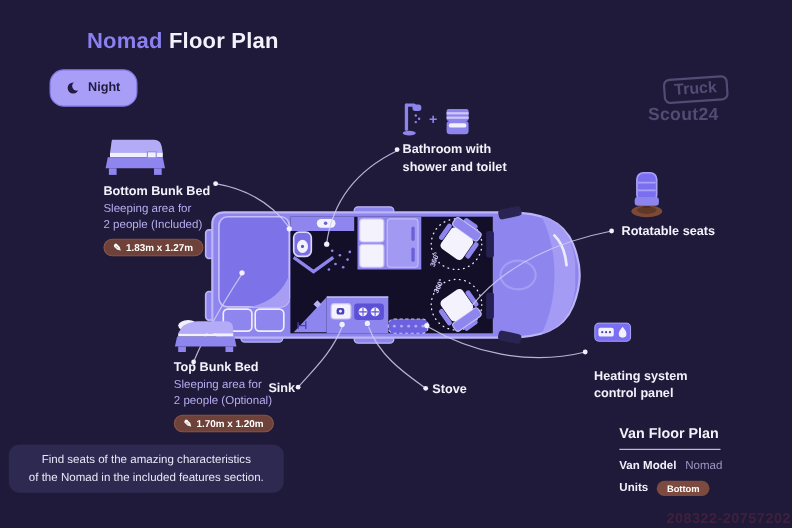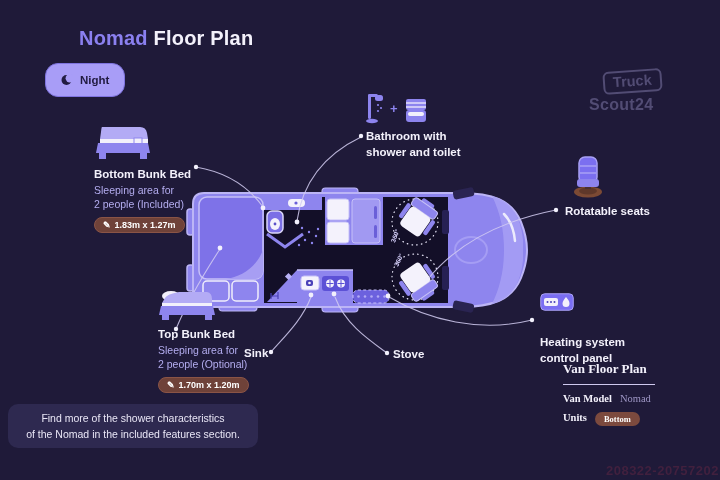--- a/index.html
+++ b/index.html
@@ -26,21 +26,21 @@
              border-radius:9px;padding:2px 8px;font-size:9px;font-weight:700;color:#fff;margin-top:6px;
              white-space:nowrap;}
   .pencil{font-size:9px;line-height:1;}
   .label-bold{font-size:11.5px;font-weight:700;color:#f3f1fb;line-height:1.35;white-space:nowrap;}
   .icon-row{display:flex;align-items:flex-end;gap:6px;}
   .plus{color:#8d84ee;font-size:13px;font-weight:700;margin-bottom:8px;}
 
   .note-box{left:8px;top:404px;width:250px;height:44px;background:#2e2950;border-radius:10px;
             display:flex;flex-direction:column;justify-content:center;text-align:center;
             font-size:10.5px;color:#e9e6f6;line-height:1.55;}
-  .spec{left:563px;top:361px;width:155px;font-family:Liberation Serif, serif;}
+  .spec{left:563px;top:386px;width:155px;}
   .spec-title{font-size:13px;font-weight:700;color:#f3f1fb;padding-bottom:7px;
               border-bottom:1.5px solid #cfc9ee;width:92px;white-space:nowrap;}
   .spec-row{display:flex;align-items:flex-start;margin-top:8px;font-size:10.5px;white-space:nowrap;}
   .spec-label{font-weight:700;color:#f3f1fb;}
   .spec-value{color:#9e96c4;margin-left:8px;}
   .meter-badge{background:#7c4a3e;border-radius:8px;padding:2px 9px;font-size:8.5px;font-weight:700;
                color:#fff;margin-left:8px;cursor:pointer;}
   .watermark{right:1px;bottom:2px;font-size:13px;font-weight:700;color:#41203e;letter-spacing:.5px;}
 </style>
 </head>
@@ -290,21 +290,21 @@
     <div class="label-bold" style="margin-top:24px;">
       <div>Heating system</div>
       <div>control panel</div>
     </div>
   </div>
 
   <div class="ui label-bold" style="left:244px;top:346px;">Sink</div>
   <div class="ui label-bold" style="left:393px;top:347px;">Stove</div>
 
   <div class="ui note-box">
-    <div>Find more of the shower characteristics</div>
+    <div>Find seats of the amazing characteristics</div>
     <div>of the Nomad in the included features section.</div>
   </div>
 
   <div class="ui spec">
     <div class="spec-title">Van Floor Plan</div>
     <div class="spec-row">
       <span class="spec-label">Van Model</span>
       <span class="spec-value">Nomad</span>
     </div>
     <div class="spec-row">

